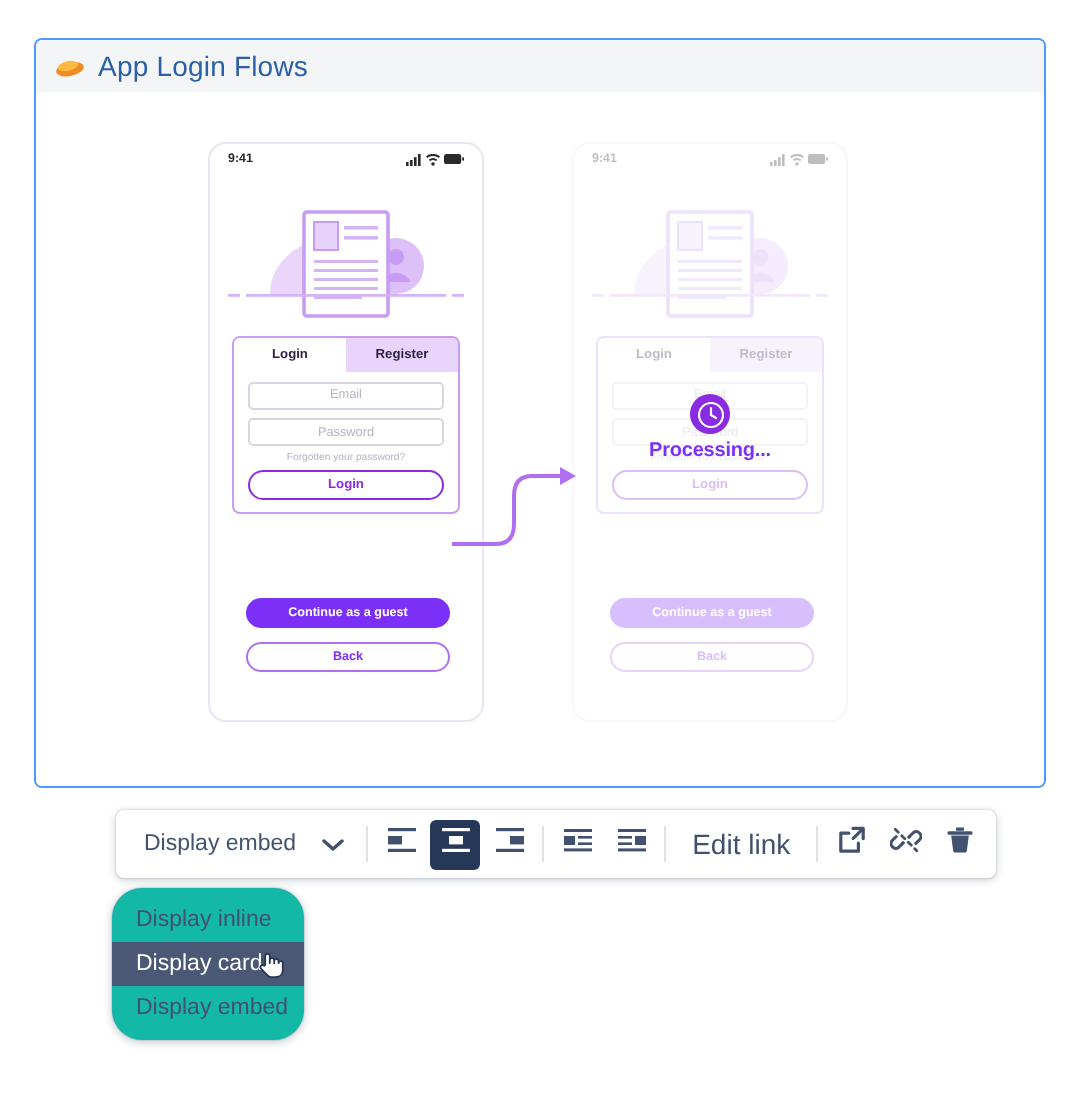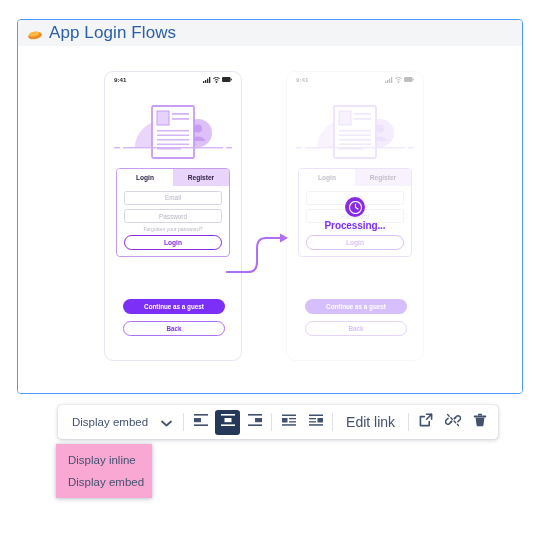--- a/index.html
+++ b/index.html
@@ -23,21 +23,21 @@
   }
   #embed-header {
     height: 26px;
     background: #f4f5f7;
     display: flex;
     align-items: center;
     padding-left: 9px;
     gap: 6px;
   }
   .embed-title {
-    font-size: 17px;
+    font-size: 14px;
     color: #2b5fa8;
     letter-spacing: .1px;
   }
   .figma-blob { width: 16px; height: 12px; position: relative; flex: 0 0 auto; }
   #embed-body {
     position: relative;
     height: calc(100% - 26px);
     background: #ffffff;
   }
 
@@ -181,22 +181,22 @@
     display: flex; align-items: center;
     font-size: 14px; color: #42526e;
     border-radius: 3px; cursor: pointer;
   }
 
   
   #dropdown {
     position: absolute;
     left: 56px; top: 444px;
     width: 96px;
-    background: #f9a8d4;
-    border-radius: 1px;
+    background: #14b8a6;
+    border-radius: 15px;
     box-shadow: 0 1px 5px rgba(9,30,66,.25), 0 0 1px rgba(9,30,66,.3);
     padding: 5px 0;
   }
   .menu-item {
     height: 22px;
     display: flex; align-items: center;
     padding: 0 0 0 12px;
     font-size: 11.5px; color: #42526e;
     cursor: pointer;
     position: relative;
@@ -460,16 +460,24 @@
         <path d="M3.6 5.8 H12.4 L11.4 13.6 A0.8 0.8 0 0 1 10.6 14.2 H5.4 A0.8 0.8 0 0 1 4.6 13.6 Z" fill="#42526e"></path>
       </svg>
     </span>
   </div>
 </div>
 
 <div id="dropdown">
   <div class="menu-item">
     <span>Display inline</span>
   </div>
+  <div class="menu-item selected">
+    <span>Display card</span>
+    <span class="cursor-glyph">
+      <svg width="13" height="15" viewBox="0 0 13 15">
+        <path d="M3.6 7.4 V3.1 a1.15 1.15 0 0 1 2.3 0 V6.6 V5.2 a1.1 1.1 0 0 1 2.2 0 v1.4 V5.7 a1.1 1.1 0 0 1 2.2 0 v0.9 a1.05 1.05 0 0 1 2.1 0 v3.3 c0 2.2 -1.5 3.7 -3.7 3.7 H7.1 c-1.5 0 -2.3 -0.6 -3.1 -1.7 L1.5 9.3 a1.05 1.05 0 0 1 1.6 -1.4 Z" fill="#ffffff" stroke="#253858" stroke-width="0.9" stroke-linejoin="round"></path>
+      </svg>
+    </span>
+  </div>
   <div class="menu-item">
     <span>Display embed</span>
   </div>
 </div>
 
 </body></html>

